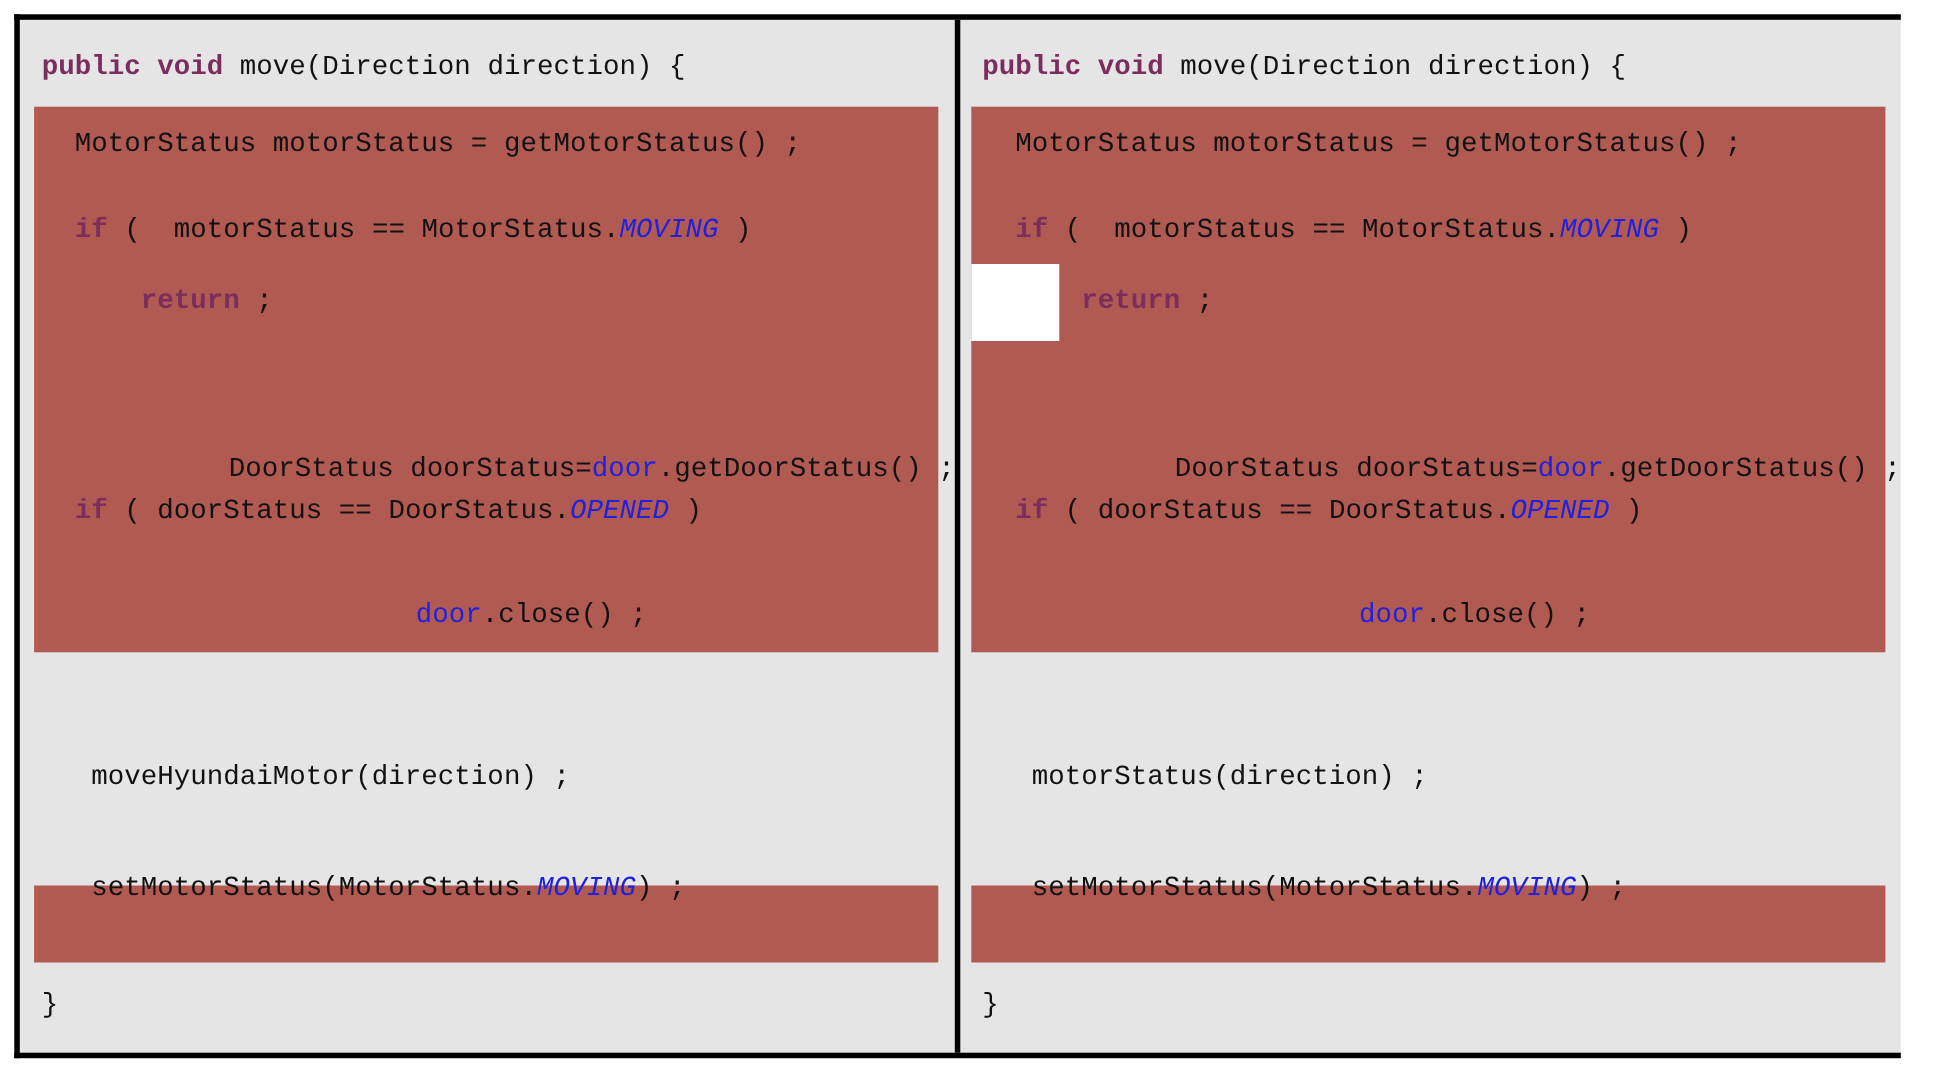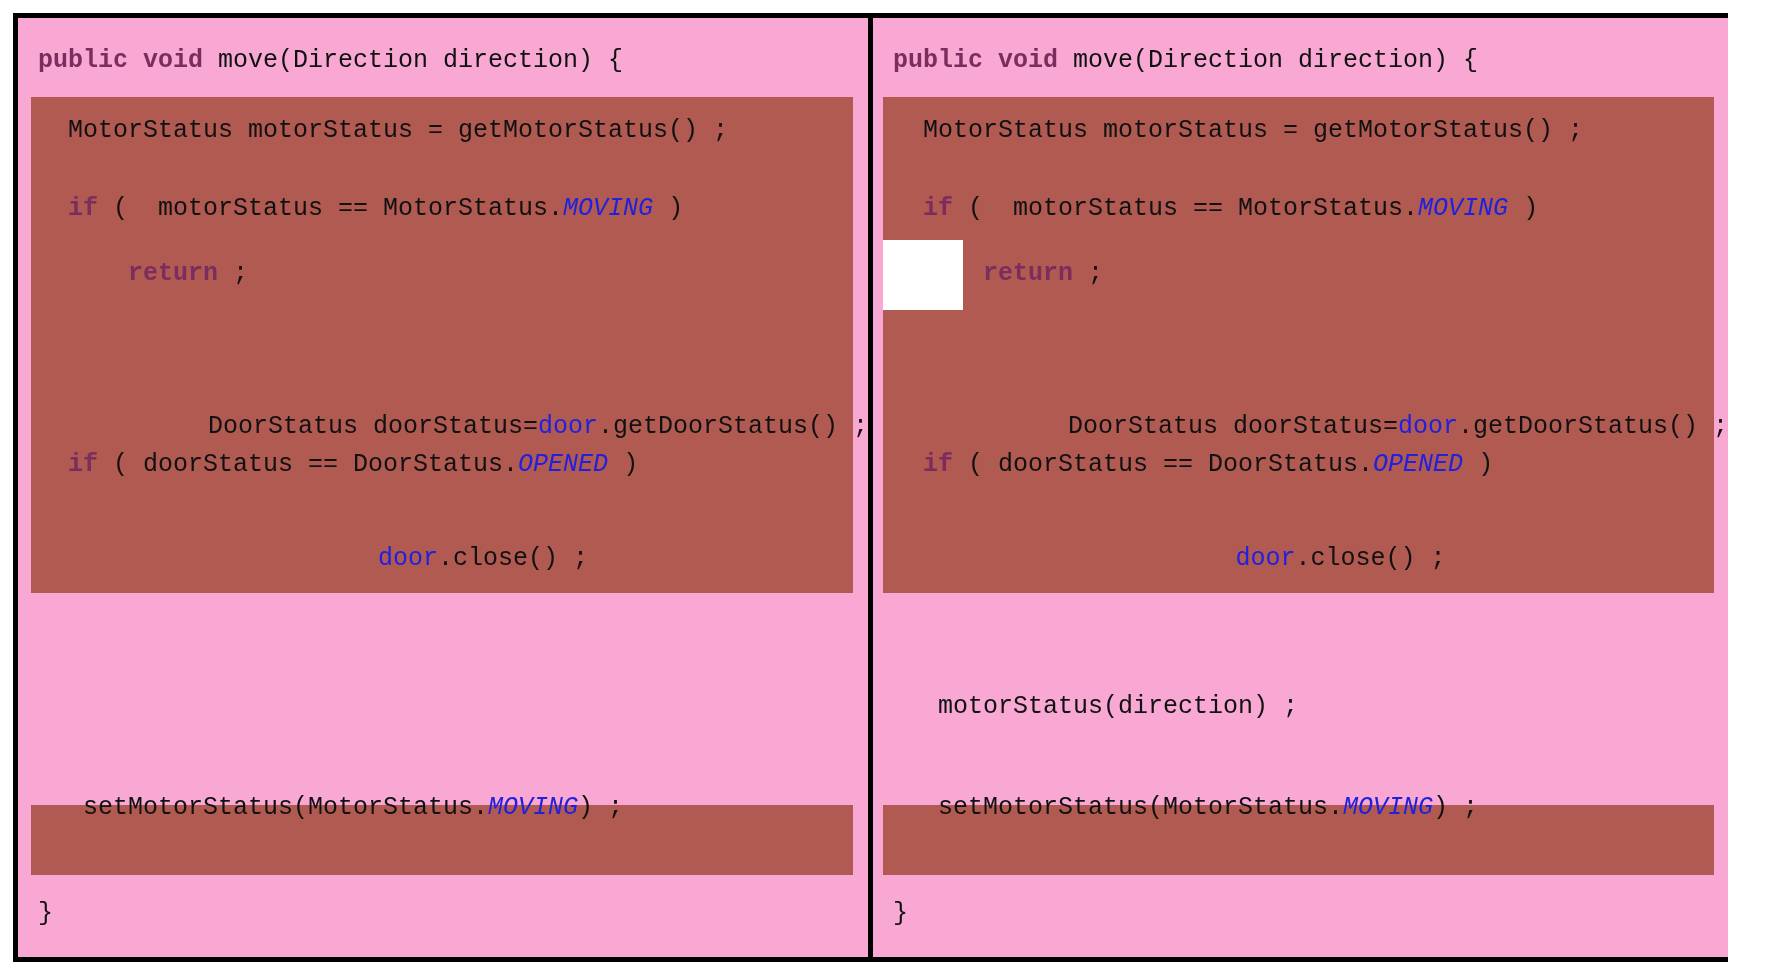--- a/index.html
+++ b/index.html
@@ -17,21 +17,21 @@
   .frame {
     position: absolute;
     left: 13px;
     top: 13px;
     width: 1715px;
     height: 949px;
     box-sizing: border-box;
     border: 5px solid var(--border, #000000);
     border-right: none;
     display: flex;
-    background: #f9a8d4;
+    background: #e5e5e5;
   }
   .panel {
     position: relative;
     height: 100%;
   }
   .panel.left  { width: 850px; }
   .panel.right { flex: 1; }
   .divider {
     width: 5px;
     background: var(--border, #000000);
@@ -96,20 +96,21 @@
       <div class="hl block1"></div>
       <div class="hl block2"></div>
 
       <div class="code-line l0"><span class="kw">public void</span><span class="pl"> move(Direction direction) {</span></div>
       <div class="code-line l1"><span class="pl">  MotorStatus motorStatus = getMotorStatus() ;</span></div>
       <div class="code-line l2"><span class="pl">  </span><span class="kw">if</span><span class="pl"> (  motorStatus == MotorStatus.</span><span class="enumref">MOVING</span><span class="pl"> )</span></div>
       <div class="code-line l3"><span class="pl">      </span><span class="kw">return</span><span class="pl"> ;</span></div>
       <div class="code-line l4"><span class="pl">  DoorStatus doorStatus=</span><span class="idref">door</span><span class="pl">.getDoorStatus() ;</span></div>
       <div class="code-line l5"><span class="pl">  </span><span class="kw">if</span><span class="pl"> ( doorStatus == DoorStatus.</span><span class="enumref">OPENED</span><span class="pl"> )</span></div>
       <div class="code-line l6"><span class="pl">    </span><span class="idref">door</span><span class="pl">.close() ;</span></div>
+      <div class="code-line l7"><span class="pl">   moveHyundaiMotor(direction) ;</span></div>
       <div class="code-line l8"><span class="pl">   setMotorStatus(MotorStatus.</span><span class="enumref">MOVING</span><span class="pl">) ;</span></div>
       <div class="code-line l9"><span class="pl">}</span></div>
     </div>
 
     <div class="divider"></div>
 
     <div class="panel right">
       <div class="hl block1"></div>
       <div class="notch"></div>
       <div class="hl block2"></div>

